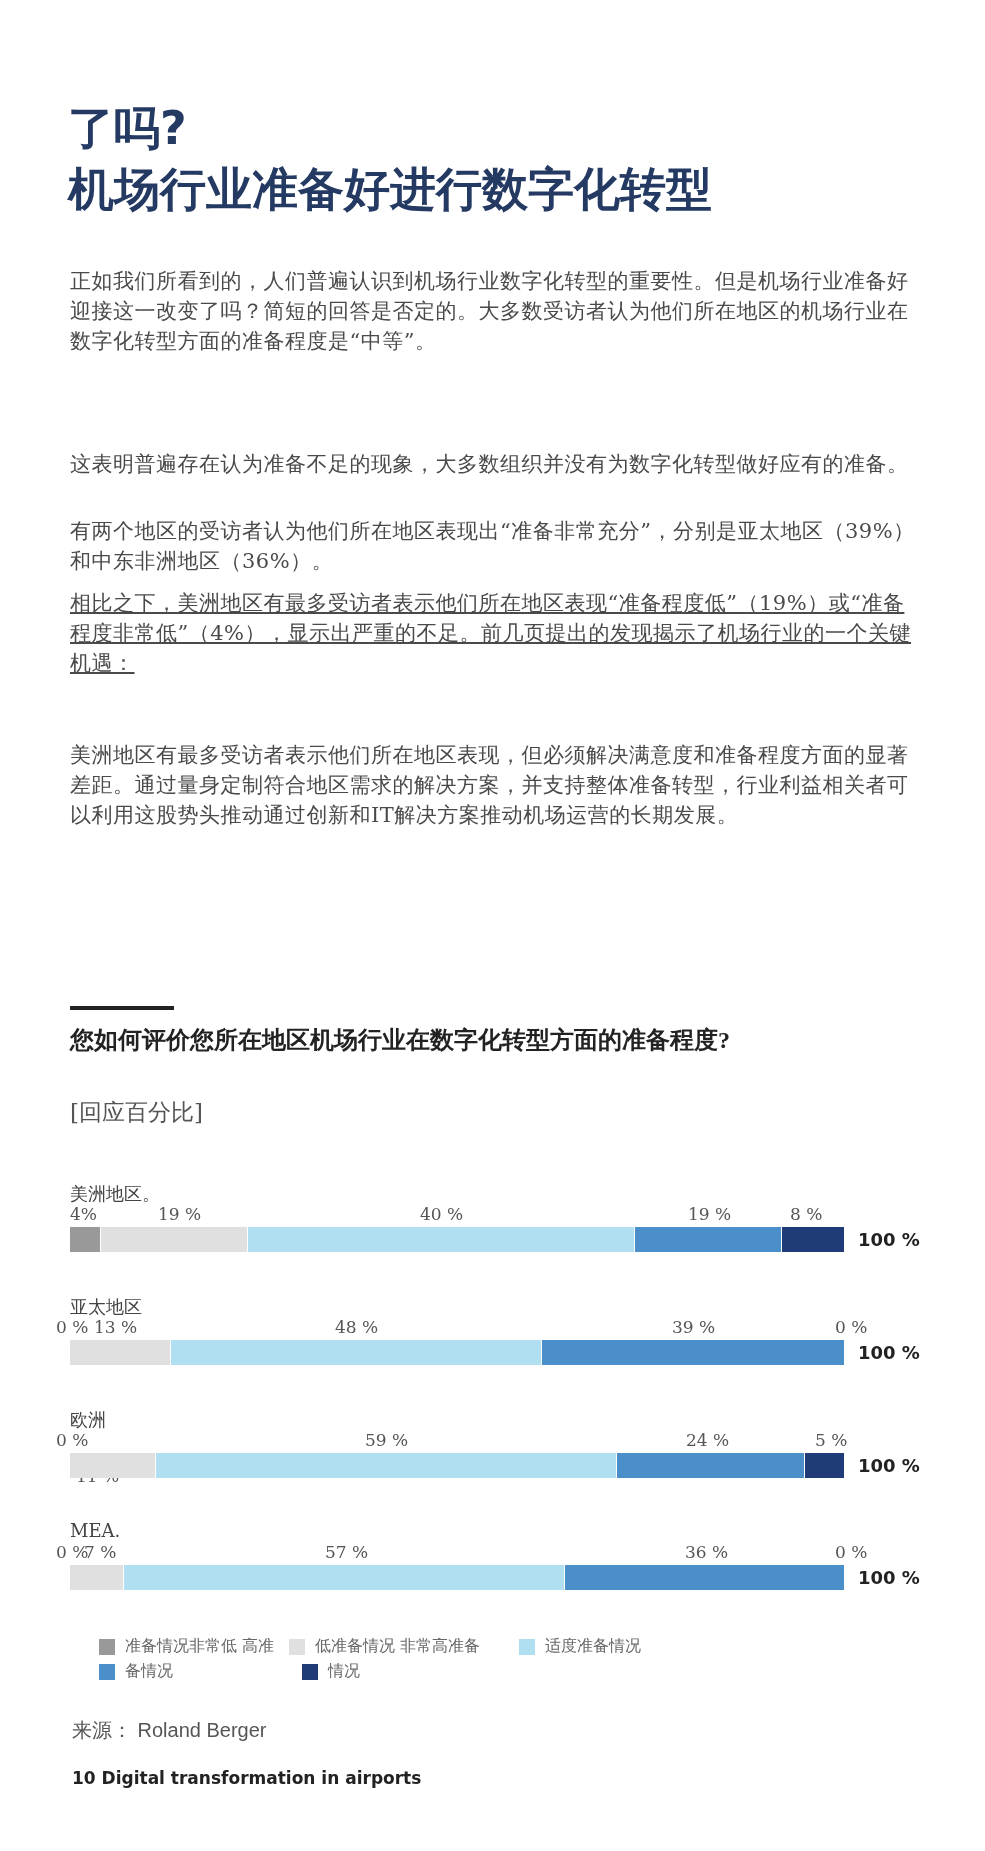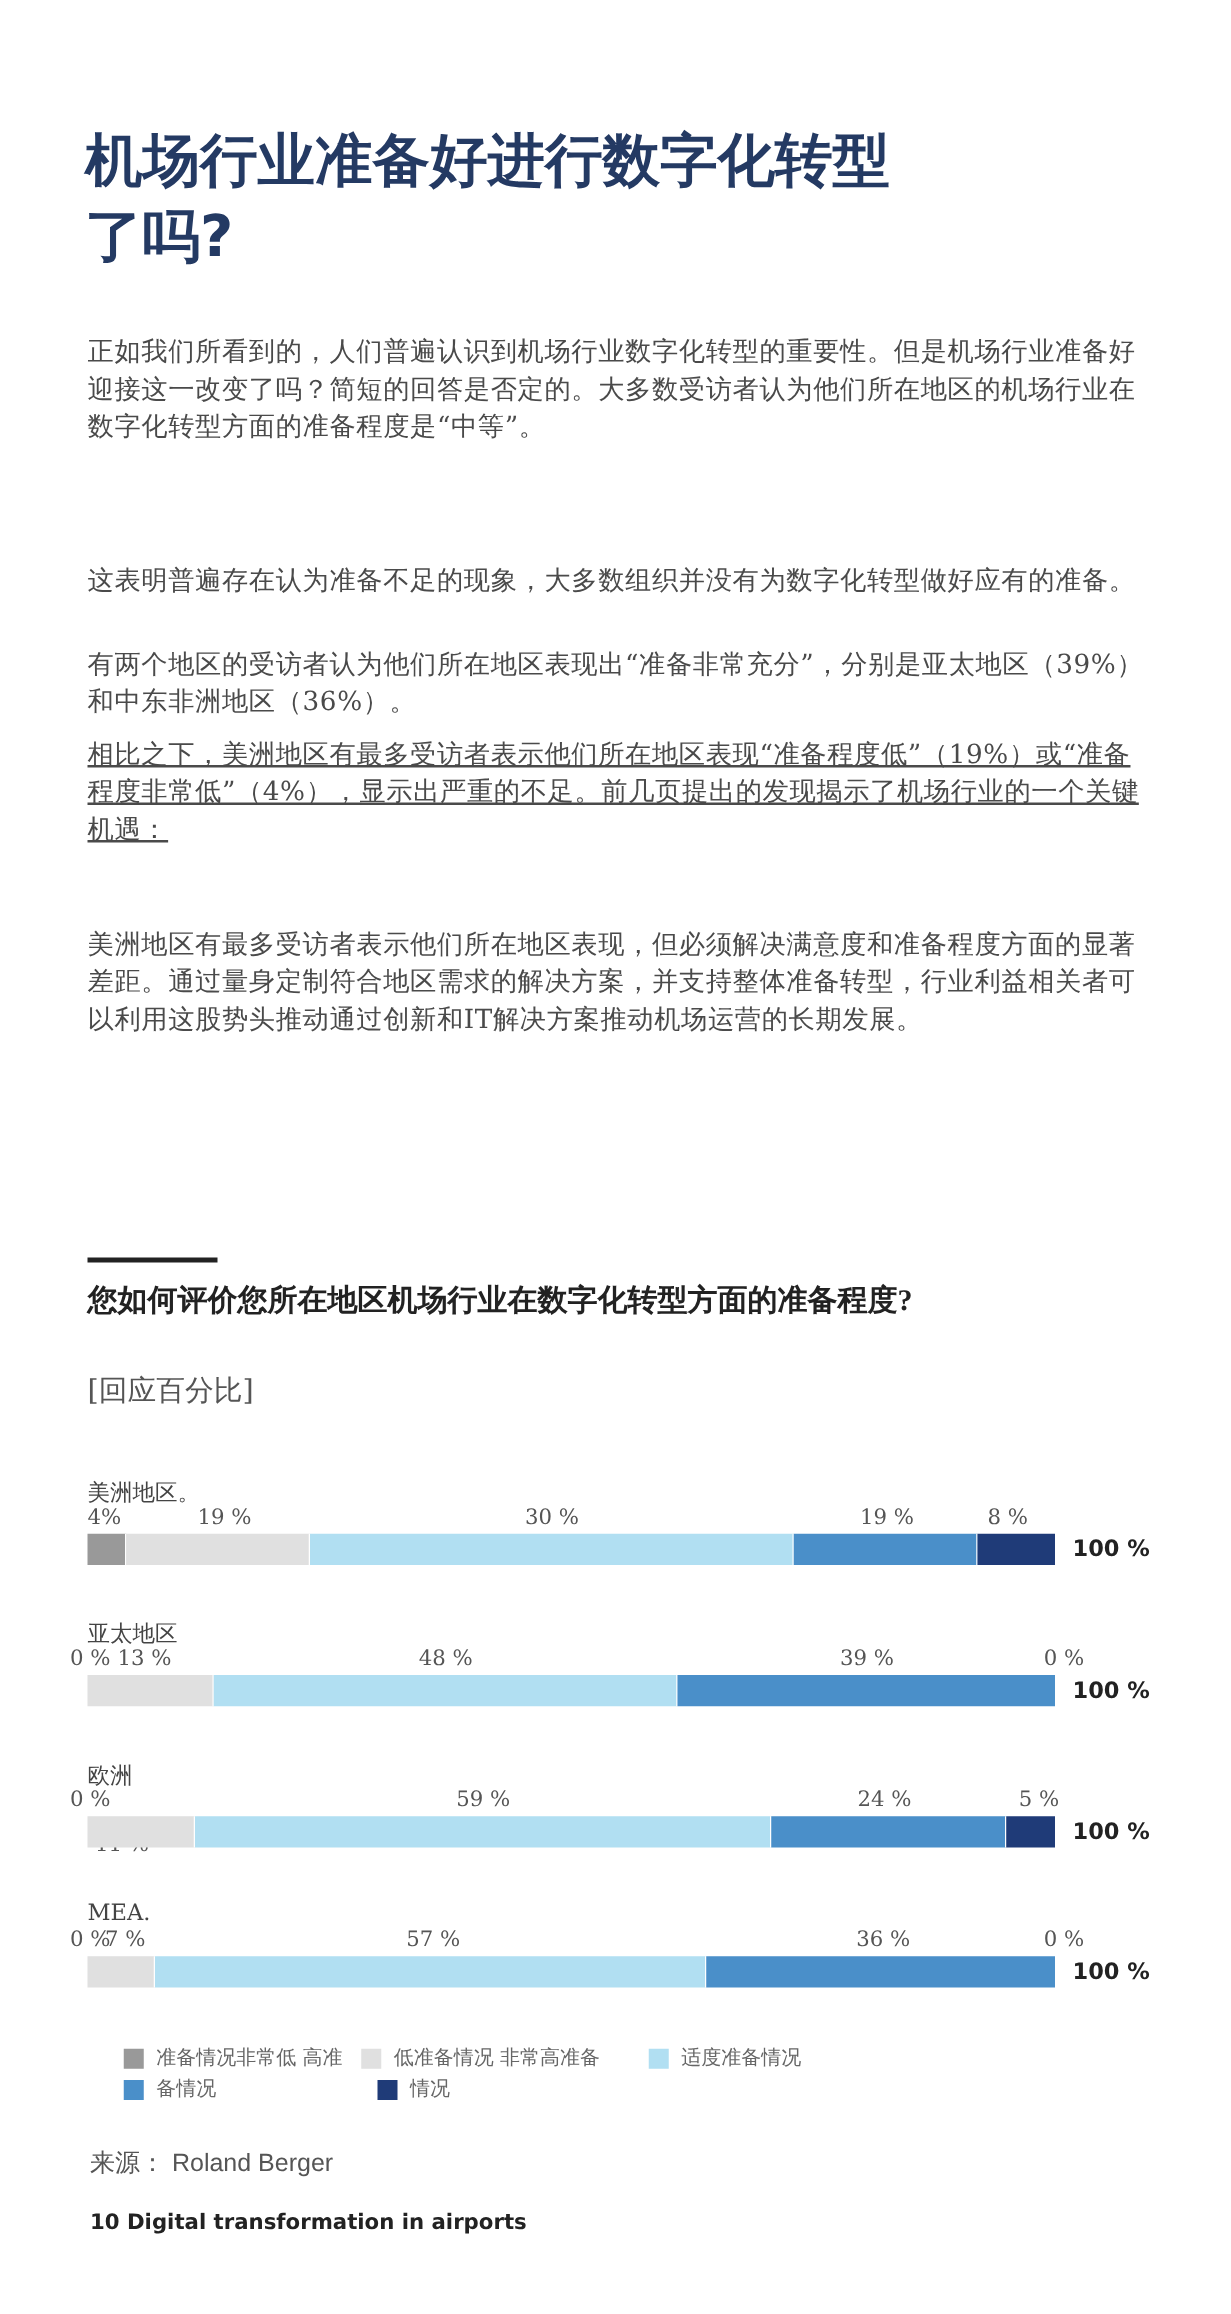--- a/index.html
+++ b/index.html
@@ -24,40 +24,40 @@
                  font-family: "DejaVu Serif", "Liberation Serif", serif; white-space: nowrap; margin-left: 29px; }
   .swatch { width: 16px; height: 16px; margin-right: 10px; display: inline-block; }
   .source { left: 72px; top: 1717px; font-size: 20px; color: #555;
             font-family: Liberation Sans, sans-serif; }
   .footer { left: 72px; top: 1768px; font-size: 17px; font-weight: bold; color: #222; }
 </style>
 </head>
 <body>
 
 <div class="abs title">
+  <div>了吗?</div>
   <div>机场行业准备好进行数字化转型</div>
-  <div>了吗?</div>
 </div>
 
 <p class="abs para" style="top:266px;">正如我们所看到的，人们普遍认识到机场行业数字化转型的重要性。但是机场行业准备好迎接这一改变了吗？简短的回答是否定的。大多数受访者认为他们所在地区的机场行业在数字化转型方面的准备程度是“中等”。</p>
 <p class="abs para" style="top:449px;">这表明普遍存在认为准备不足的现象，大多数组织并没有为数字化转型做好应有的准备。</p>
 <p class="abs para" style="top:516px;">有两个地区的受访者认为他们所在地区表现出“准备非常充分”，分别是亚太地区（39%）和中东非洲地区（36%）。</p>
 <p class="abs para" style="top:588px;text-decoration:underline;">相比之下，美洲地区有最多受访者表示他们所在地区表现“准备程度低”（19%）或“准备程度非常低”（4%），显示出严重的不足。前几页提出的发现揭示了机场行业的一个关键机遇：</p>
 <p class="abs para" style="top:740px;">美洲地区有最多受访者表示他们所在地区表现，但必须解决满意度和准备程度方面的显著差距。通过量身定制符合地区需求的解决方案，并支持整体准备转型，行业利益相关者可以利用这股势头推动通过创新和IT解决方案推动机场运营的长期发展。</p>
 
 <div class="abs rule"></div>
 <div class="abs q-title">您如何评价您所在地区机场行业在数字化转型方面的准备程度?</div>
 <div class="abs q-sub">[回应百分比]</div>
 
 <div id="chart">
     <div>
       <div class="abs region" style="top: 1182px;">美洲地区。</div>
       <div class="abs pct" style="left: 70px; top: 1204px;">4%</div>
       <div class="abs pct" style="left: 158px; top: 1204px;">19 %</div>
-      <div class="abs pct" style="left: 420px; top: 1204px;">30 %</div>
+      <div class="abs pct" style="left: 420px; top: 1204px;">40 %</div>
       <div class="abs pct" style="left: 688px; top: 1204px;">19 %</div>
       <div class="abs pct" style="left: 790px; top: 1204px;">8 %</div>
       <div class="abs bar" style="top: 1227px;">
         <div class="seg" style="width: 4%; background: rgb(153, 153, 153);"></div>
         <div class="seg" style="width: 19%; background: rgb(224, 224, 224);"></div>
         <div class="seg" style="width: 50%; background: rgb(177, 223, 242);"></div>
         <div class="seg" style="width: 19%; background: rgb(74, 143, 201);"></div>
         <div class="seg" style="width: 8%; background: rgb(31, 59, 120);"></div>
       </div>
       <div class="abs total" style="top: 1229px;">100 %</div>

